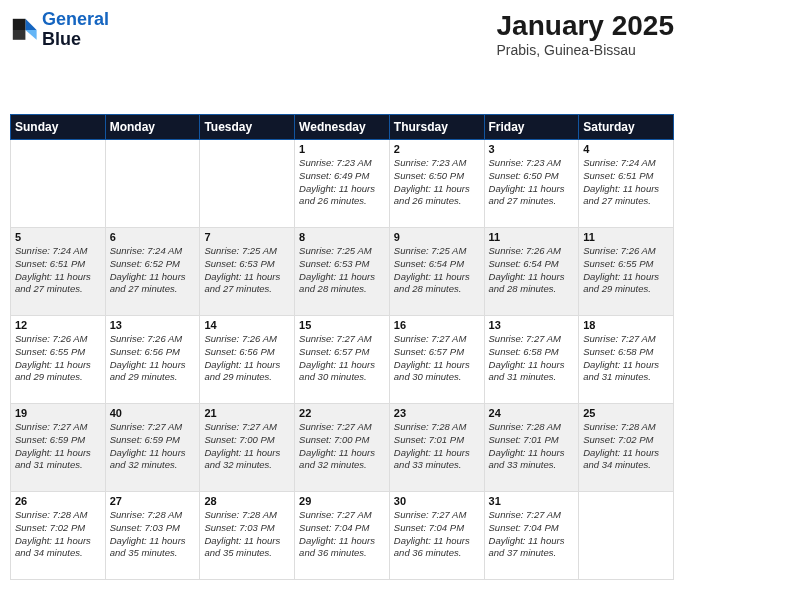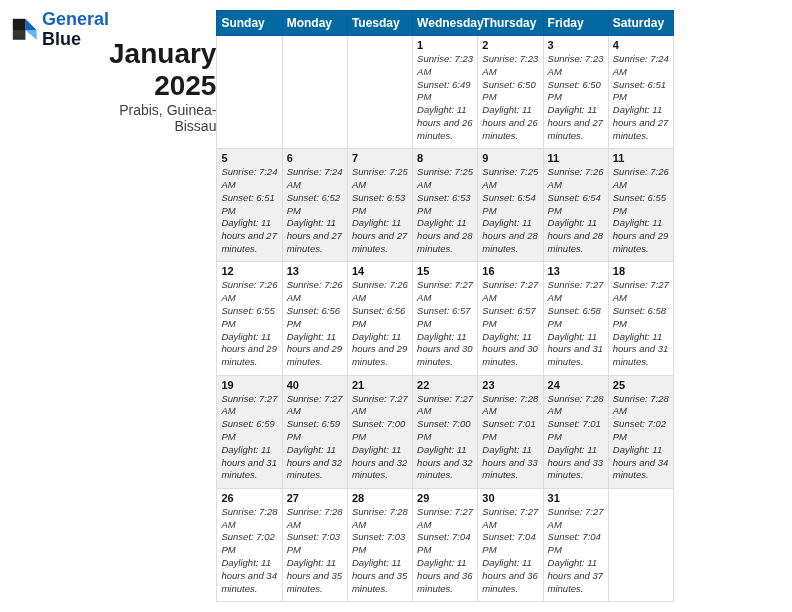--- a/index.html
+++ b/index.html
@@ -8,21 +8,22 @@
       height: 612px;
       font-family: Arial, sans-serif;
       background: #fff;
       overflow: hidden;
     }
     .page {
       width: 684px;
       height: 612px;
       padding: 10px;
       display: flex;
-      flex-direction: row;
+      flex-direction: column;
+      gap: 48px;
     }
     .header {
       display: flex;
       justify-content: space-between;
       align-items: flex-start;
       margin-bottom: 8px;
     }
     .logo {
       display: flex;
       align-items: center;
@@ -33,39 +34,37 @@
       font-weight: bold;
       color: #1a1a1a;
       line-height: 1.1;
     }
     .logo-text span { color: #1565C0; }
     .logo-icon {
       width: 28px;
       height: 28px;
     }
     .title-block {
-      text-align: right;
-      margin-top: 28px;
     }
     .month-title {
       font-size: 28px;
       font-weight: bold;
       color: #1a1a1a;
     }
     .location-title {
       font-size: 14px;
       color: #404040;
     }
     table {
       width: 100%;
       border-collapse: collapse;
       table-layout: fixed;
     }
     .day-header {
-      background-color: #0369a1;
+      background-color: #0f172a;
       color: white;
       text-align: left;
       padding: 5px 4px;
       font-size: 12px;
       font-weight: bold;
       border: 1px solid #1255a0;
     }
     .day-cell {
       vertical-align: top;
       padding: 3px 4px;

